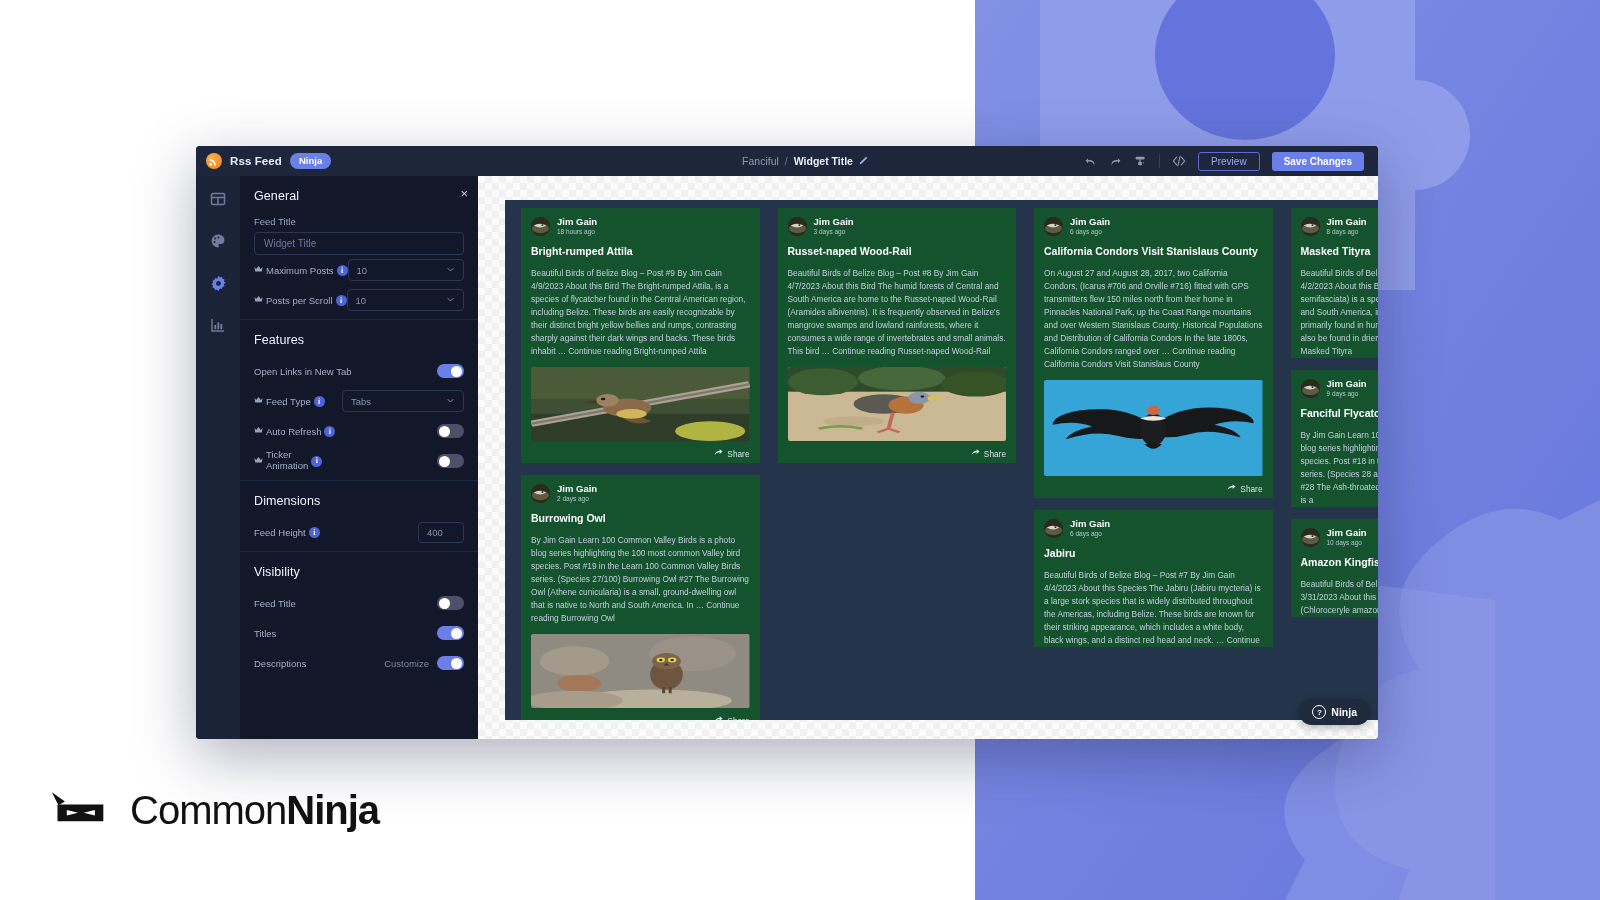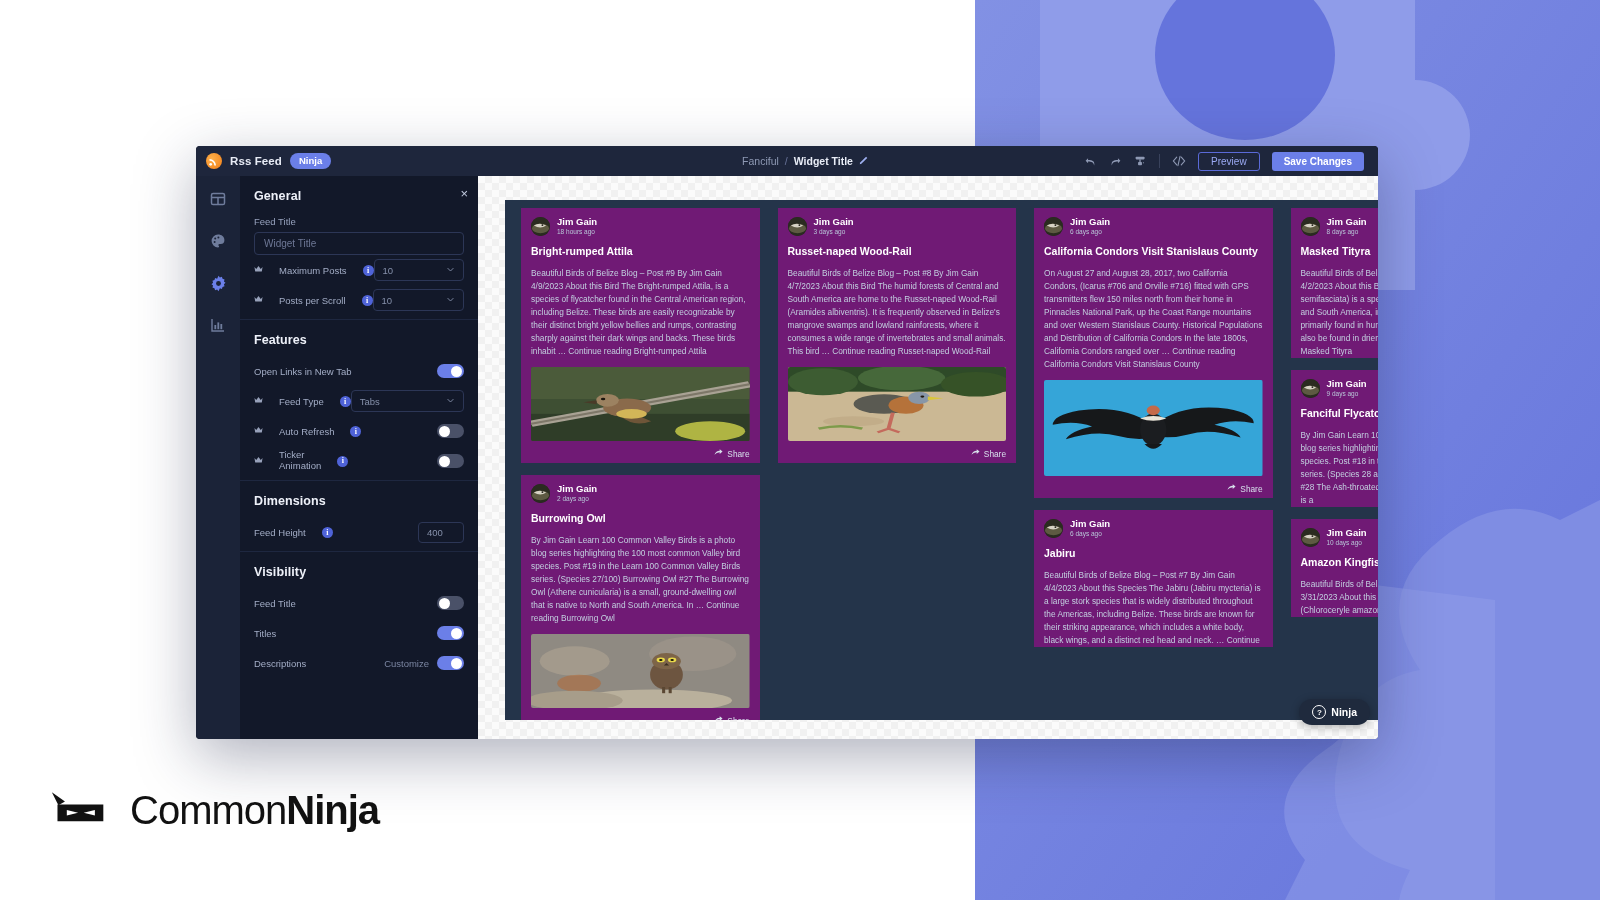--- a/index.html
+++ b/index.html
@@ -68,32 +68,32 @@
   .rail-ico{width:18px;height:18px;color:#6f7c9c;display:flex;align-items:center;justify-content:center;cursor:pointer;}
   .rail-ico.active{color:#6b7fe8;}
 
   
   #panel{
     position:absolute;left:44px;top:30px;width:238px;bottom:0;
     background:#121829;overflow:hidden;
   }
   .sec{padding:0 14px;}
   .sec-head{
-    color:#eef1f9;font-size:12.5px;font-weight:700;padding:13px 0 9px 0;letter-spacing:.1px;
+    color:#eef1f9;font-size:12.5px;font-weight:400;padding:13px 0 9px 0;letter-spacing:.1px;
   }
   .divider{height:1px;background:#1e2740;margin:4px 0 0 0;}
   .fld-label{color:#97a2bd;font-size:9.5px;margin:4px 0 5px 0;}
   .txt-input{
     width:100%;box-sizing:border-box;background:transparent;border:1px solid #2c3category;
     border:1px solid #2c3656;border-radius:4px;height:23px;
     color:#7c879f;font-size:10px;padding:0 9px;font-family:inherit;outline:none;
   }
   .txt-input::placeholder{color:#6e7896;}
   .row{display:flex;align-items:center;justify-content:space-between;height:30px;}
-  .row-lbl{display:flex;align-items:center;gap:16px;color:#a3adc6;font-size:9.5px;white-space:nowrap;}
+  .row-lbl{display:flex;align-items:center;gap:3px;color:#a3adc6;font-size:9.5px;white-space:nowrap;}
   .row-lbl.two{line-height:1.15;white-space:normal;max-width:62px;}
   .crown{color:#9aa4bd;font-size:8px;}
   .info{
     width:11px;height:11px;border-radius:50%;background:#4f63d8;color:#fff;
     font-size:8px;font-weight:700;display:inline-flex;align-items:center;justify-content:center;
     font-family:"Liberation Serif", serif;flex:none;
   }
   .sel{
     width:122px;height:22px;border:1px solid #2c3656;border-radius:4px;
     display:flex;align-items:center;justify-content:space-between;
@@ -128,21 +128,21 @@
   }
   #widget{
     position:absolute;left:27px;top:24px;width:1034px;height:520px;
     background:#24344a;overflow:hidden;
   }
   #masonry{
     position:absolute;left:16px;top:8px;right:10px;
     column-count:4;column-gap:18px;
   }
   .card{
-    break-inside:avoid;background:#701a75;margin-bottom:12px;
+    break-inside:avoid;background:#14532d;margin-bottom:12px;
     padding:8px 10px 0 10px;box-sizing:border-box;
   }
   .card-head{display:flex;align-items:center;gap:7px;margin-bottom:9px;}
   .avatar{
     width:19px;height:19px;border-radius:50%;flex:none;overflow:hidden;
     background:#2b2a22;
   }
   .author{color:#ffffff;font-size:9.5px;font-weight:700;line-height:1.25;}
   .ago{color:#b9c6d8;font-size:6.5px;line-height:1.3;}
   .card-title{color:#ffffff;font-size:10.5px;font-weight:700;line-height:1.3;margin-bottom:8px;}

